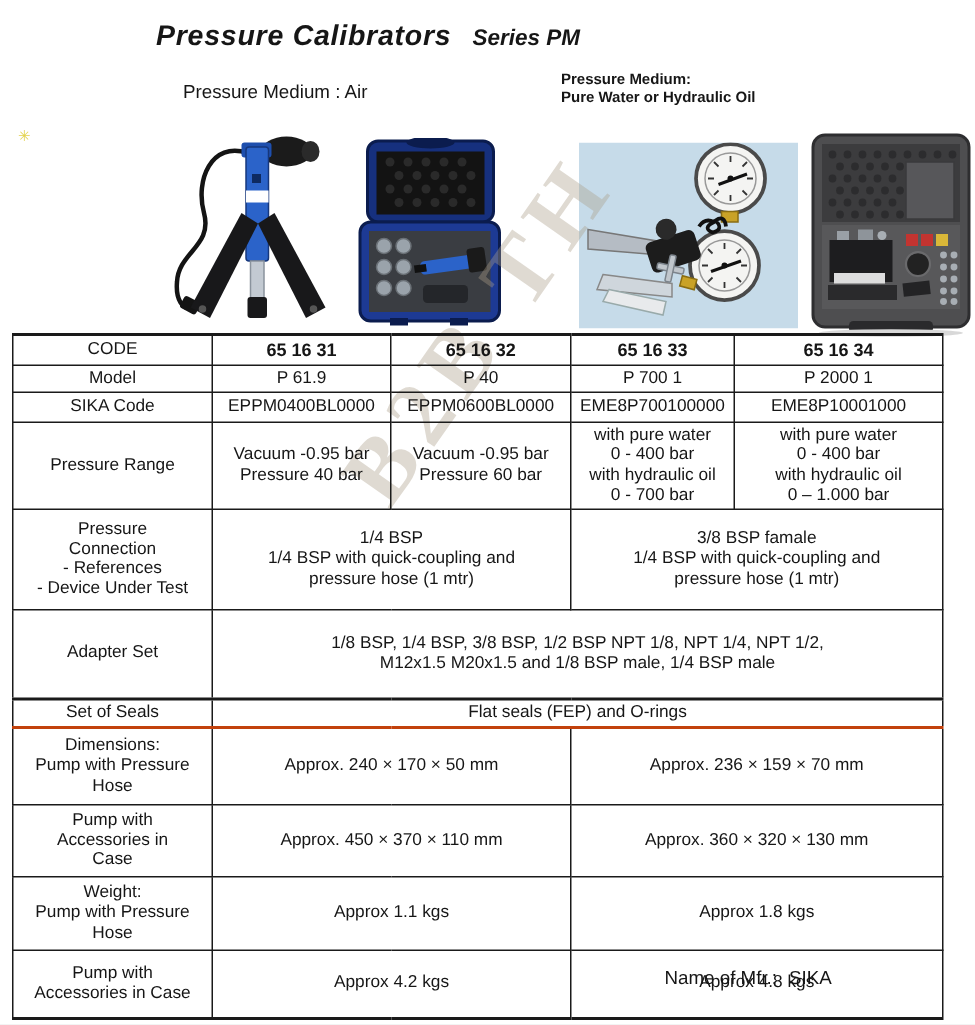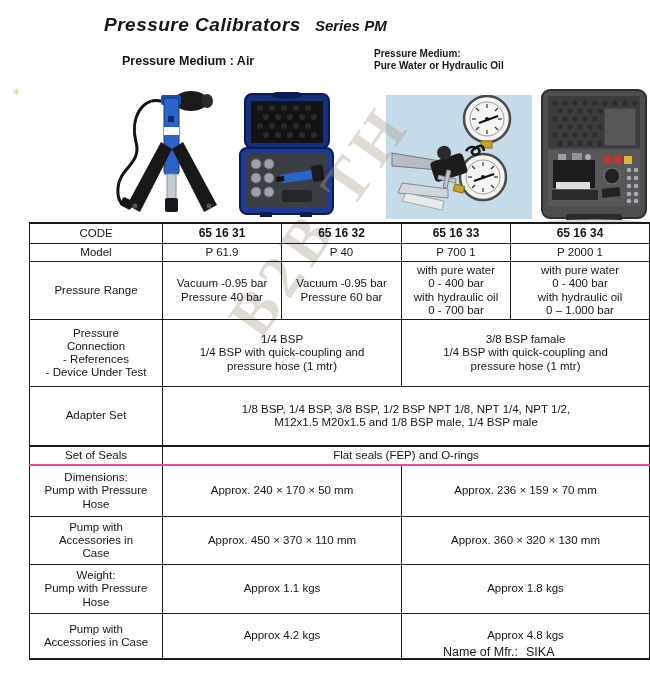--- a/index.html
+++ b/index.html
@@ -3,50 +3,50 @@
 <meta charset="utf-8">
 <style>
   html,body{margin:0;padding:0;background:#e9e9e9;}
   .page{position:relative;width:650px;height:683px;background:#ffffff;overflow:hidden;
         font-family:"Liberation Sans","DejaVu Sans",sans-serif;color:#161616;}
 
   
   .title-row{position:absolute;left:64px;top:14px;display:flex;align-items:baseline;gap:14px;margin-left:40px;}
   .main-title{font-size:19px;font-weight:bold;font-style:italic;letter-spacing:.5px;}
   .series{font-size:15px;font-weight:bold;font-style:italic;}
-  .medium-left{position:absolute;left:122px;top:54px;font-size:12.5px;font-weight:bold;}
+  .medium-left{position:absolute;left:122px;top:54px;font-size:12.5px;font-weight:normal;}
   .medium-right{position:absolute;left:374px;top:48px;font-size:10px;font-weight:bold;line-height:1.2;white-space:pre-line;}
   .star{position:absolute;left:12px;top:86px;color:#e3d34d;font-size:10px;}
 
   
   .photo{position:absolute;}
   .photo svg{display:block;}
 
   
   .watermark{position:absolute;left:110px;top:40px;width:420px;height:360px;
              display:flex;align-items:center;justify-content:center;pointer-events:none;}
   .watermark span{transform:rotate(-55deg);font-family:"Liberation Serif","DejaVu Serif",serif;
                   font-size:62px;font-weight:bold;letter-spacing:8px;
                   color:rgba(172,159,138,0.38);white-space:nowrap;}
 
   
-  table.spec{position:absolute;left:29px;top:222px;width:620px;border-collapse:collapse;
+  table.spec{position:absolute;left:8px;top:222px;width:620px;border-collapse:collapse;
              table-layout:fixed;font-size:11.5px;line-height:1.14;}
   table.spec td{border:1px solid #1a1a1a;padding:1px 3px;text-align:center;vertical-align:middle;
                 overflow:hidden;}
   td.lbl{text-align:left;padding-left:6px;white-space:pre-line;margin-top:36px;}
   td.pre{white-space:pre-line;}
   td.top{vertical-align:top;padding-top:3px;}
   tr.r1 td{border-top:2px solid #1a1a1a;height:17px;}
   tr.r2 td{height:15px;}
   tr.r3 td{height:17px;}
   tr.r4 td{height:55px;}
   tr.r5 td{height:64px;}
   tr.r6 td{height:56px;border-bottom:2px solid #1a1a1a;}
-  tr.r7 td{height:15px;border-bottom:2px solid #ec4899;}
+  tr.r7 td{height:15px;border-bottom:2px solid #c2410c;}
   tr.r8 td{height:48px;}
   tr.r9 td{height:45px;}
   tr.r10 td{height:46px;}
   tr.r11 td{height:42px;border-bottom:2px solid #1a1a1a;}
   .code-val{font-weight:bold;font-size:12px;}
 
   .footer{position:absolute;left:443px;top:645px;font-size:12.5px;}
   .footer .mfr{margin-left:8px;}
 </style>
 </head>
@@ -280,20 +280,27 @@
         <td class="code-val">65 16 33</td>
         <td class="code-val">65 16 34</td>
       </tr>
       <tr class="r2">
         <td class="lbl">Model</td>
         <td>P 61.9</td>
         <td>P 40</td>
         <td>P 700 1</td>
         <td>P 2000 1</td>
       </tr>
+      <tr class="r3">
+        <td class="lbl">SIKA Code</td>
+        <td>EPPM0400BL0000</td>
+        <td>EPPM0600BL0000</td>
+        <td>EME8P700100000</td>
+        <td>EME8P10001000</td>
+      </tr>
       <tr class="r4">
         <td class="lbl">Pressure Range</td>
         <td class="pre">Vacuum -0.95 bar
 Pressure 40 bar</td>
         <td class="pre">Vacuum -0.95 bar
 Pressure 60 bar</td>
         <td class="pre">with pure water
 0 - 400 bar
 with hydraulic oil
 0 - 700 bar</td>

